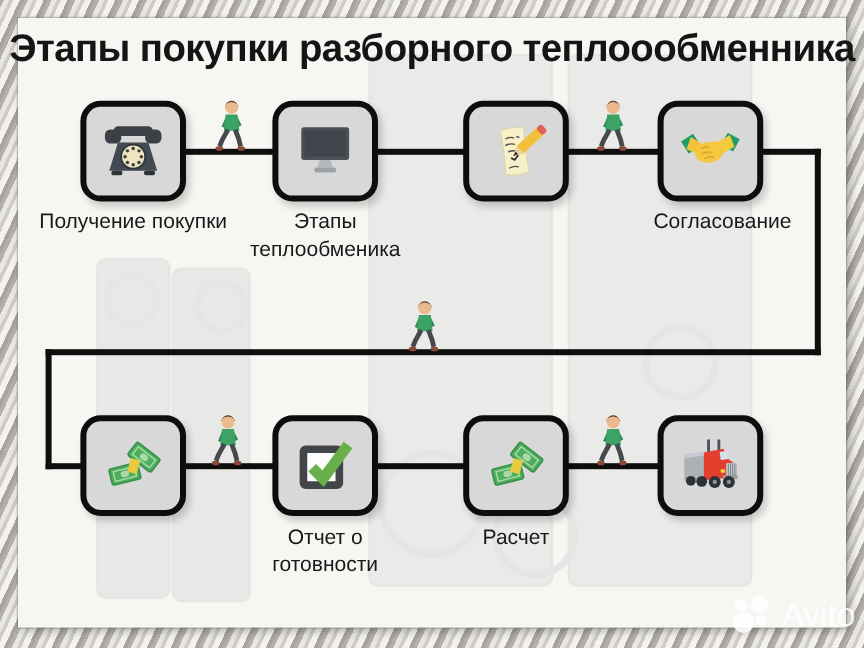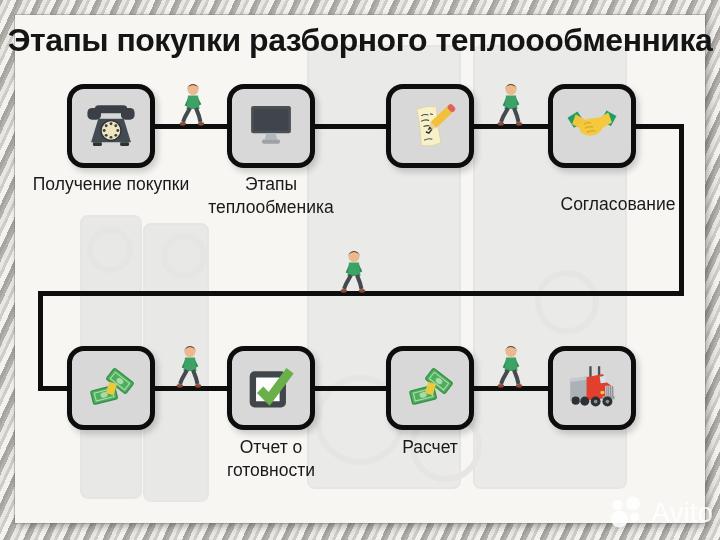--- a/index.html
+++ b/index.html
@@ -216,21 +216,21 @@
       <circle cx="36" cy="47" r="5.5" fill="#2d3136"></circle>
         <circle cx="49" cy="47" r="5.5" fill="#2d3136"></circle>
       <circle cx="36" cy="47" r="2" fill="#8b9197"></circle>
         <circle cx="49" cy="47" r="2" fill="#8b9197"></circle>
     </svg>
   </div>
 
   <div class="step-label" style="left:11px;top:173px;width:200px;">Получение покупки</div>
   <div class="step-label" style="left:186px;top:173px;width:170px;">Этапы
 теплообменика</div>
-  <div class="step-label" style="left:533px;top:173px;width:170px;margin-top:20px;">Согласование</div>
+  <div class="step-label" style="left:517px;top:173px;width:170px;">Согласование</div>
   <div class="step-label" style="left:206px;top:436px;width:130px;">Отчет о
 готовности</div>
   <div class="step-label" style="left:345px;top:436px;width:170px;">Расчет</div>
 
   <div class="watermark">
     <svg width="36" height="36" viewBox="0 0 36 36">
       <g fill="rgba(255,255,255,0.85)">
         <circle cx="9.5" cy="10" r="5.3"></circle>
         <circle cx="11.5" cy="24" r="8.6"></circle>
         <circle cx="25" cy="8.5" r="7"></circle>

